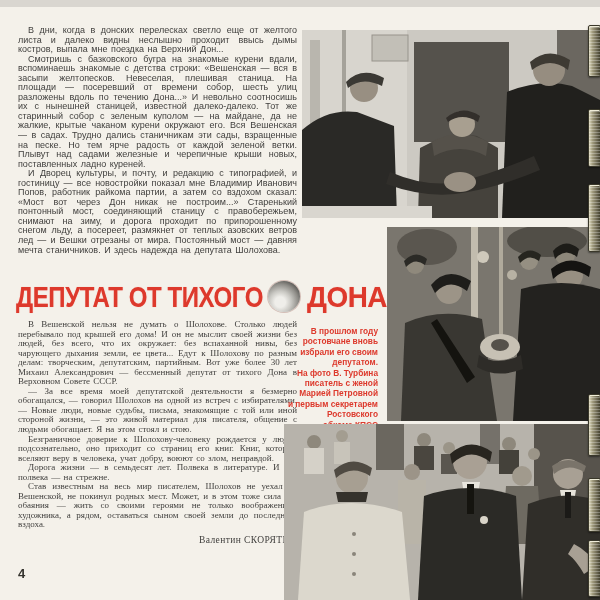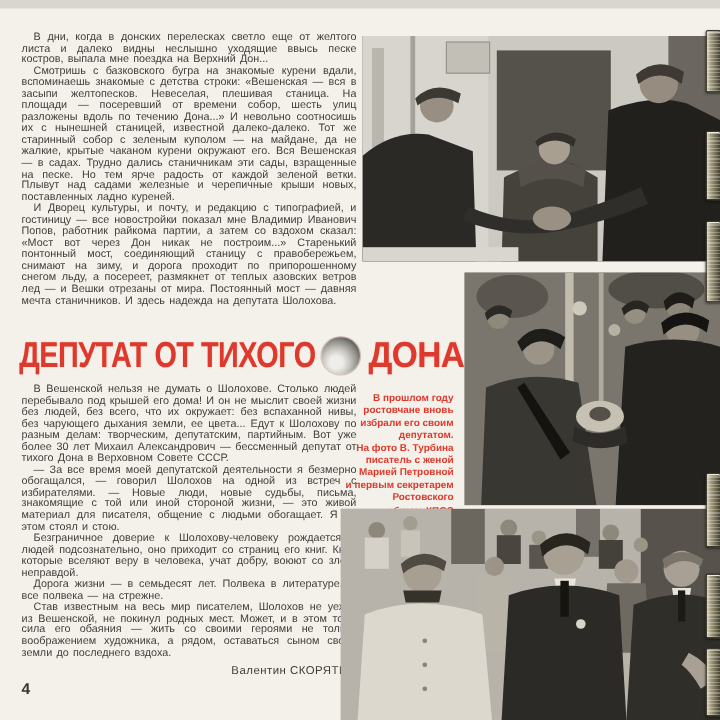--- a/index.html
+++ b/index.html
@@ -6,21 +6,21 @@
   .page{
     position:relative;width:600px;height:600px;overflow:hidden;
     background:#f4f1ea;
     font-family:"Liberation Sans","DejaVu Sans",sans-serif;
     color:#3f3e3c;
   }
   .top-strip{position:absolute;left:0;top:0;width:600px;height:7px;background:#d9d6d0;}
   
   .col{position:absolute;left:18px;width:279px;}
   .col-top{top:26px;}
-  .col-bottom{top:320px;}
+  .col-bottom{top:320px;font-family:Liberation Serif, serif;}
   .col p{
     margin:0;font-size:9px;line-height:9.55px;text-align:justify;
     text-indent:10px;color:#3f3e3c;word-spacing:1px;
   }
   .byline{
     text-align:right;font-size:9.5px;margin-top:5px;color:#3f3e3c;
     letter-spacing:.4px;
   }
   .page-number{
     position:absolute;left:18px;top:566px;font-size:13px;font-weight:bold;color:#35342f;
@@ -71,21 +71,21 @@
   .clip-6{top:540px;height:55px;}
 </style>
 </head>
 <body>
 
 <div class="page">
 
   <div class="top-strip"></div>
 
   <div class="col col-top">
-    <p>В дни, когда в донских перелесках светло еще от желтого листа и далеко видны неслышно уходящие ввысь песке костров, выпала мне поездка на Верхний Дон...</p>
+    <p>В дни, когда в донских перелесках светло еще от желтого листа и далеко видны неслышно проходит ввысь дымы костров, выпала мне поездка на Верхний Дон...</p>
     <p>Смотришь с базковского бугра на знакомые курени вдали, вспоминаешь знакомые с детства строки: «Вешенская — вся в засыпи желтопесков. Невеселая, плешивая станица. На площади — посеревший от времени собор, шесть улиц разложены вдоль по течению Дона...» И невольно соотносишь их с нынешней станицей, известной далеко-далеко. Тот же старинный собор с зеленым куполом — на майдане, да не жалкие, крытые чаканом курени окружают его. Вся Вешенская — в садах. Трудно дались станичникам эти сады, взращенные на песке. Но тем ярче радость от каждой зеленой ветки. Плывут над садами железные и черепичные крыши новых, поставленных ладно куреней.</p>
     <p>И Дворец культуры, и почту, и редакцию с типографией, и гостиницу — все новостройки показал мне Владимир Иванович Попов, работник райкома партии, а затем со вздохом сказал: «Мост вот через Дон никак не построим...» Старенький понтонный мост, соединяющий станицу с правобережьем, снимают на зиму, и дорога проходит по припорошенному снегом льду, а посереет, размякнет от теплых азовских ветров лед — и Вешки отрезаны от мира. Постоянный мост — давняя мечта станичников. И здесь надежда на депутата Шолохова.</p>
   </div>
 
   <h1 class="headline-part hl1">ДЕПУТАТ ОТ ТИХОГО</h1>
   <div class="headline-circle"></div>
   <h1 class="headline-part hl2">ДОНА</h1>
 
   <div class="col col-bottom">
     <p>В Вешенской нельзя не думать о Шолохове. Столько людей перебывало под крышей его дома! И он не мыслит своей жизни без людей, без всего, что их окружает: без вспаханной нивы, без чарующего дыхания земли, ее цвета... Едут к Шолохову по разным делам: творческим, депутатским, партийным. Вот уже более 30 лет Михаил Александрович — бессменный депутат от тихого Дона в Верховном Совете СССР.</p>

